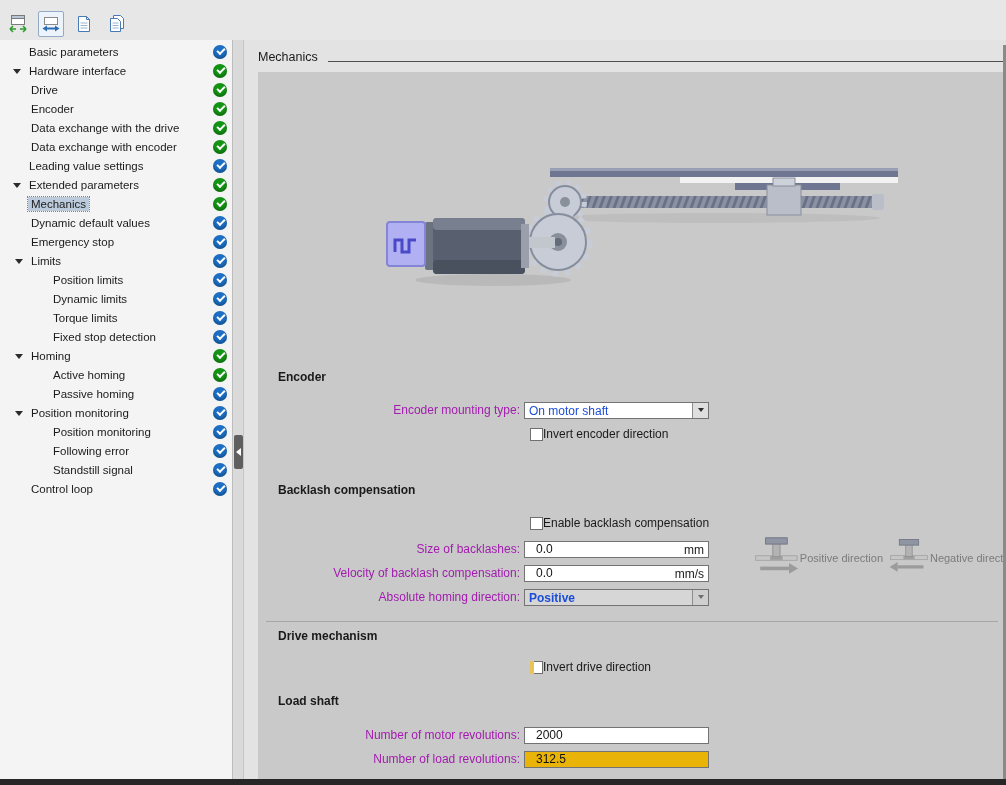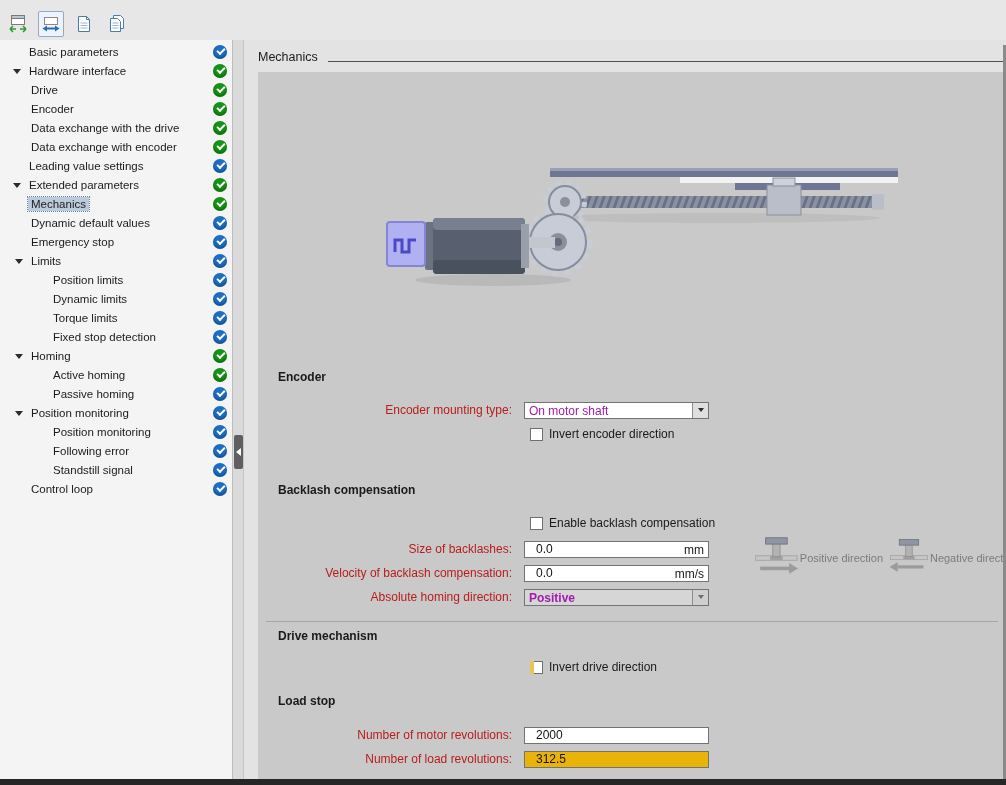--- a/index.html
+++ b/index.html
@@ -39,39 +39,39 @@
   .main { position:absolute; left:244px; top:40px; width:762px; height:745px; }
   .main-title { position:absolute; left:14px; top:10px; right:0; display:flex; align-items:center;
       font-size:12.5px; color:#1a1a1a; }
   .main-title .rule { flex:1; margin-left:10px; height:1px; border-bottom:1px solid #4f4f4f; transform:translateY(4px); }
   .content { position:absolute; left:14px; top:32px; width:748px; height:713px; background:#c9c9c9; overflow:hidden; }
 
   .mech-svg { position:absolute; left:127px; top:88px; }
 
   .sec-heading { position:absolute; left:20px; font-size:12px; font-weight:bold; color:#1a1a1a; white-space:nowrap; }
   .form-row { position:absolute; left:20px; display:flex; align-items:center; height:18px; }
-  .form-label { width:246px; text-align:right; font-size:12px; color:#b91c1c; padding-right:12px; white-space:nowrap; }
+  .form-label { width:246px; text-align:right; font-size:12px; color:#a21caf; padding-right:4px; white-space:nowrap; }
   .field { position:relative; width:185px; height:17px; background:#fff; border:1px solid #737373; }
   .field input { position:absolute; left:0; top:0; width:100%; height:100%; border:none; background:transparent;
       font:12px "Liberation Sans", sans-serif; color:#111; padding:0 4px; outline:none;margin-left:7px; }
   .field .unit { position:absolute; right:4px; top:1px; font-size:12px; color:#1a1a1a; }
   .field.error { background:#eab308; }
 
   .select { position:relative; width:185px; height:17px; background:#fff; border:1px solid #737373;
-      font-size:12px; color:#a21caf; }
+      font-size:12px; color:#1d4ed8; }
   .select .sel-value { position:absolute; left:4px; top:1px; white-space:nowrap; }
   .arrow-btn { position:absolute; right:0; top:0; width:16px; height:15px; background:#dfdfdf;
       border-left:1px solid #8d8d8d; display:flex; align-items:center; justify-content:center; }
   .arrow-btn::after { content:""; border-left:3.5px solid transparent; border-right:3.5px solid transparent;
       border-top:4.5px solid #2b2b2b; }
   .select.gray { background:#d6d6d6;font-weight:bold; }
   .select.gray .arrow-btn { background:#cfcfcf; }
   .select.gray .arrow-btn::after { border-top-color:#6e6e6e; }
 
-  .check-row { position:absolute; display:flex; align-items:center; gap:6px; font-size:12px; color:#1a1a1a; }
+  .check-row { position:absolute; display:flex; align-items:center; gap:0; font-size:12px; color:#1a1a1a; }
   .checkbox { width:13px; height:13px; background:#fff; border:1px solid #6f6f6f; flex:0 0 13px; position:relative; }
   .checkbox.flag::before { content:""; position:absolute; left:-1px; top:-1px; width:4px; height:13px; background:#e8c35a; }
 
   .dir-block { position:absolute; width:130px; display:flex; flex-direction:row; align-items:center; }
   .dir-caption { margin-top:8px; font-size:11px; color:#7b7b7b; white-space:nowrap; }
 
   .divider { position:absolute; left:8px; right:8px; border-top:1px solid #a6a6a6; }
 
   .vscroll { position:absolute; right:0; top:45px; width:3px; height:734px; background:#8a8a8a; }
   .bottombar { position:absolute; left:0; top:779px; width:100%; height:6px; background:#262626; }
@@ -364,21 +364,21 @@
 
       <div class="divider" style="top:549px"></div>
 
       <div class="sec-heading" style="top:557px">Drive mechanism</div>
 
       <div class="check-row" style="left:272px; top:588px">
         <span class="checkbox flag"></span>
         <span>Invert drive direction</span>
       </div>
 
-      <div class="sec-heading" style="top:622px">Load stop</div>
+      <div class="sec-heading" style="top:622px">Load shaft</div>
 
       <div class="form-row" style="top:654px">
         <span class="form-label">Number of motor revolutions:</span>
         <div class="field">
           <input value="2000" style="">
         </div>
       </div>
 
       <div class="form-row" style="top:678px">
         <span class="form-label">Number of load revolutions:</span>

